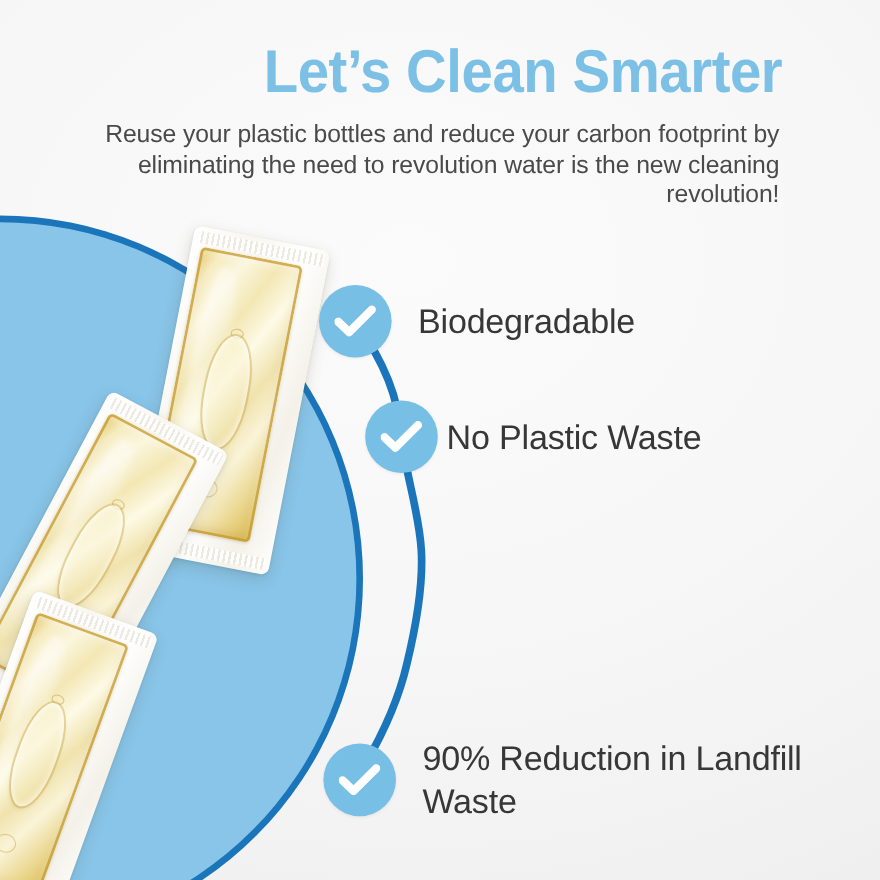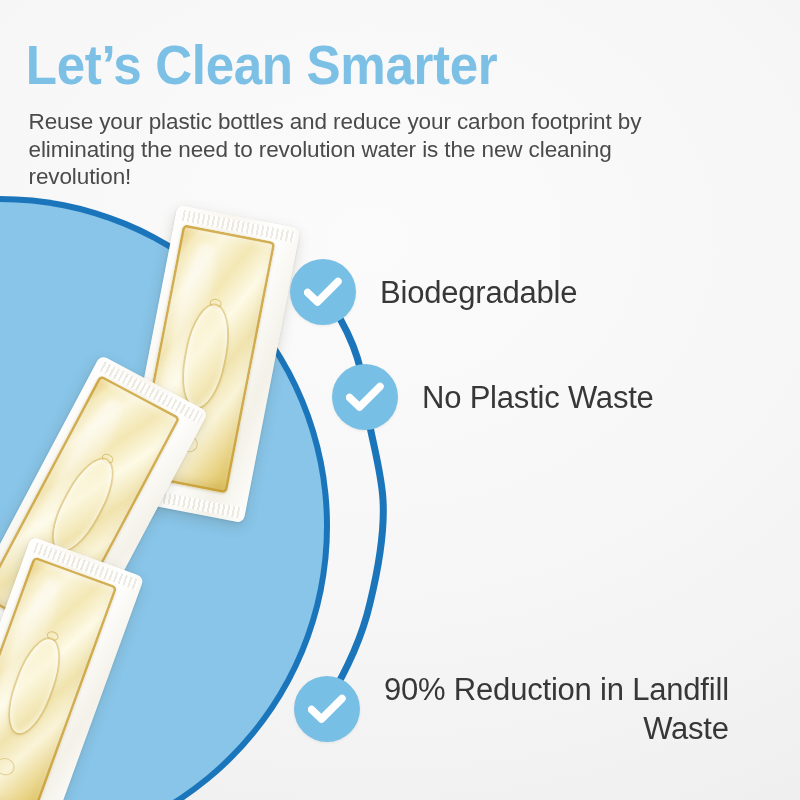--- a/index.html
+++ b/index.html
@@ -7,21 +7,21 @@
     width:800px;height:800px;overflow:hidden;
     font-family:"Liberation Sans","DejaVu Sans",sans-serif;
     background:#ffffff;
   }
   #poster{
     position:relative;width:800px;height:800px;overflow:hidden;
     background:
       radial-gradient(ellipse 900px 700px at 46% 30%, #fbfbfb 0%, #f7f7f7 45%, #f2f2f2 78%, #ededed 100%);
   }
   
-  #header{position:absolute;left:0;top:0;width:737px;text-align:left;z-index:6;}
+  #header{position:absolute;left:0;top:0;width:737px;text-align:right;z-index:6;}
   #title{
     margin:0;padding-top:36px;
     font-size:55px;line-height:58px;font-weight:700;
     letter-spacing:-0.4px;
     font-family:"Liberation Sans Narrow","Liberation Sans",sans-serif;
     transform:scaleX(0.93);transform-origin:center top;
     color:#7cc0e6;
   }
   #subtitle{
     margin:0;padding-top:14px;
@@ -124,24 +124,24 @@
     white-space:pre-line;
   }
   
   #item-0{left:290px;top:259px;}
   #item-1{left:332px;top:364px;}
   #item-2{left:350px;top:467px;}
   #item-3{left:337px;top:570px;}
   #item-4{left:294px;top:670px;}
   #item-4 .check-label{margin-top:0;}
   #item-0 .check-label{margin-left:24px;}
-  #item-1 .check-label{margin-left:24px;}
+  #item-1 .check-label{margin-left:8px;}
   #item-2 .check-label{margin-left:24px;}
   #item-3 .check-label{margin-left:24px;}
-  #item-4 .check-label{margin-left:24px;text-align:right;}
+  #item-4 .check-label{margin-left:24px;}
 </style>
 </head>
 <body>
 
 <div id="poster">
 
   <div class="disc-wrap">
     <div class="disc-ring"></div>
     <div class="disc-fill"></div>
   </div>

